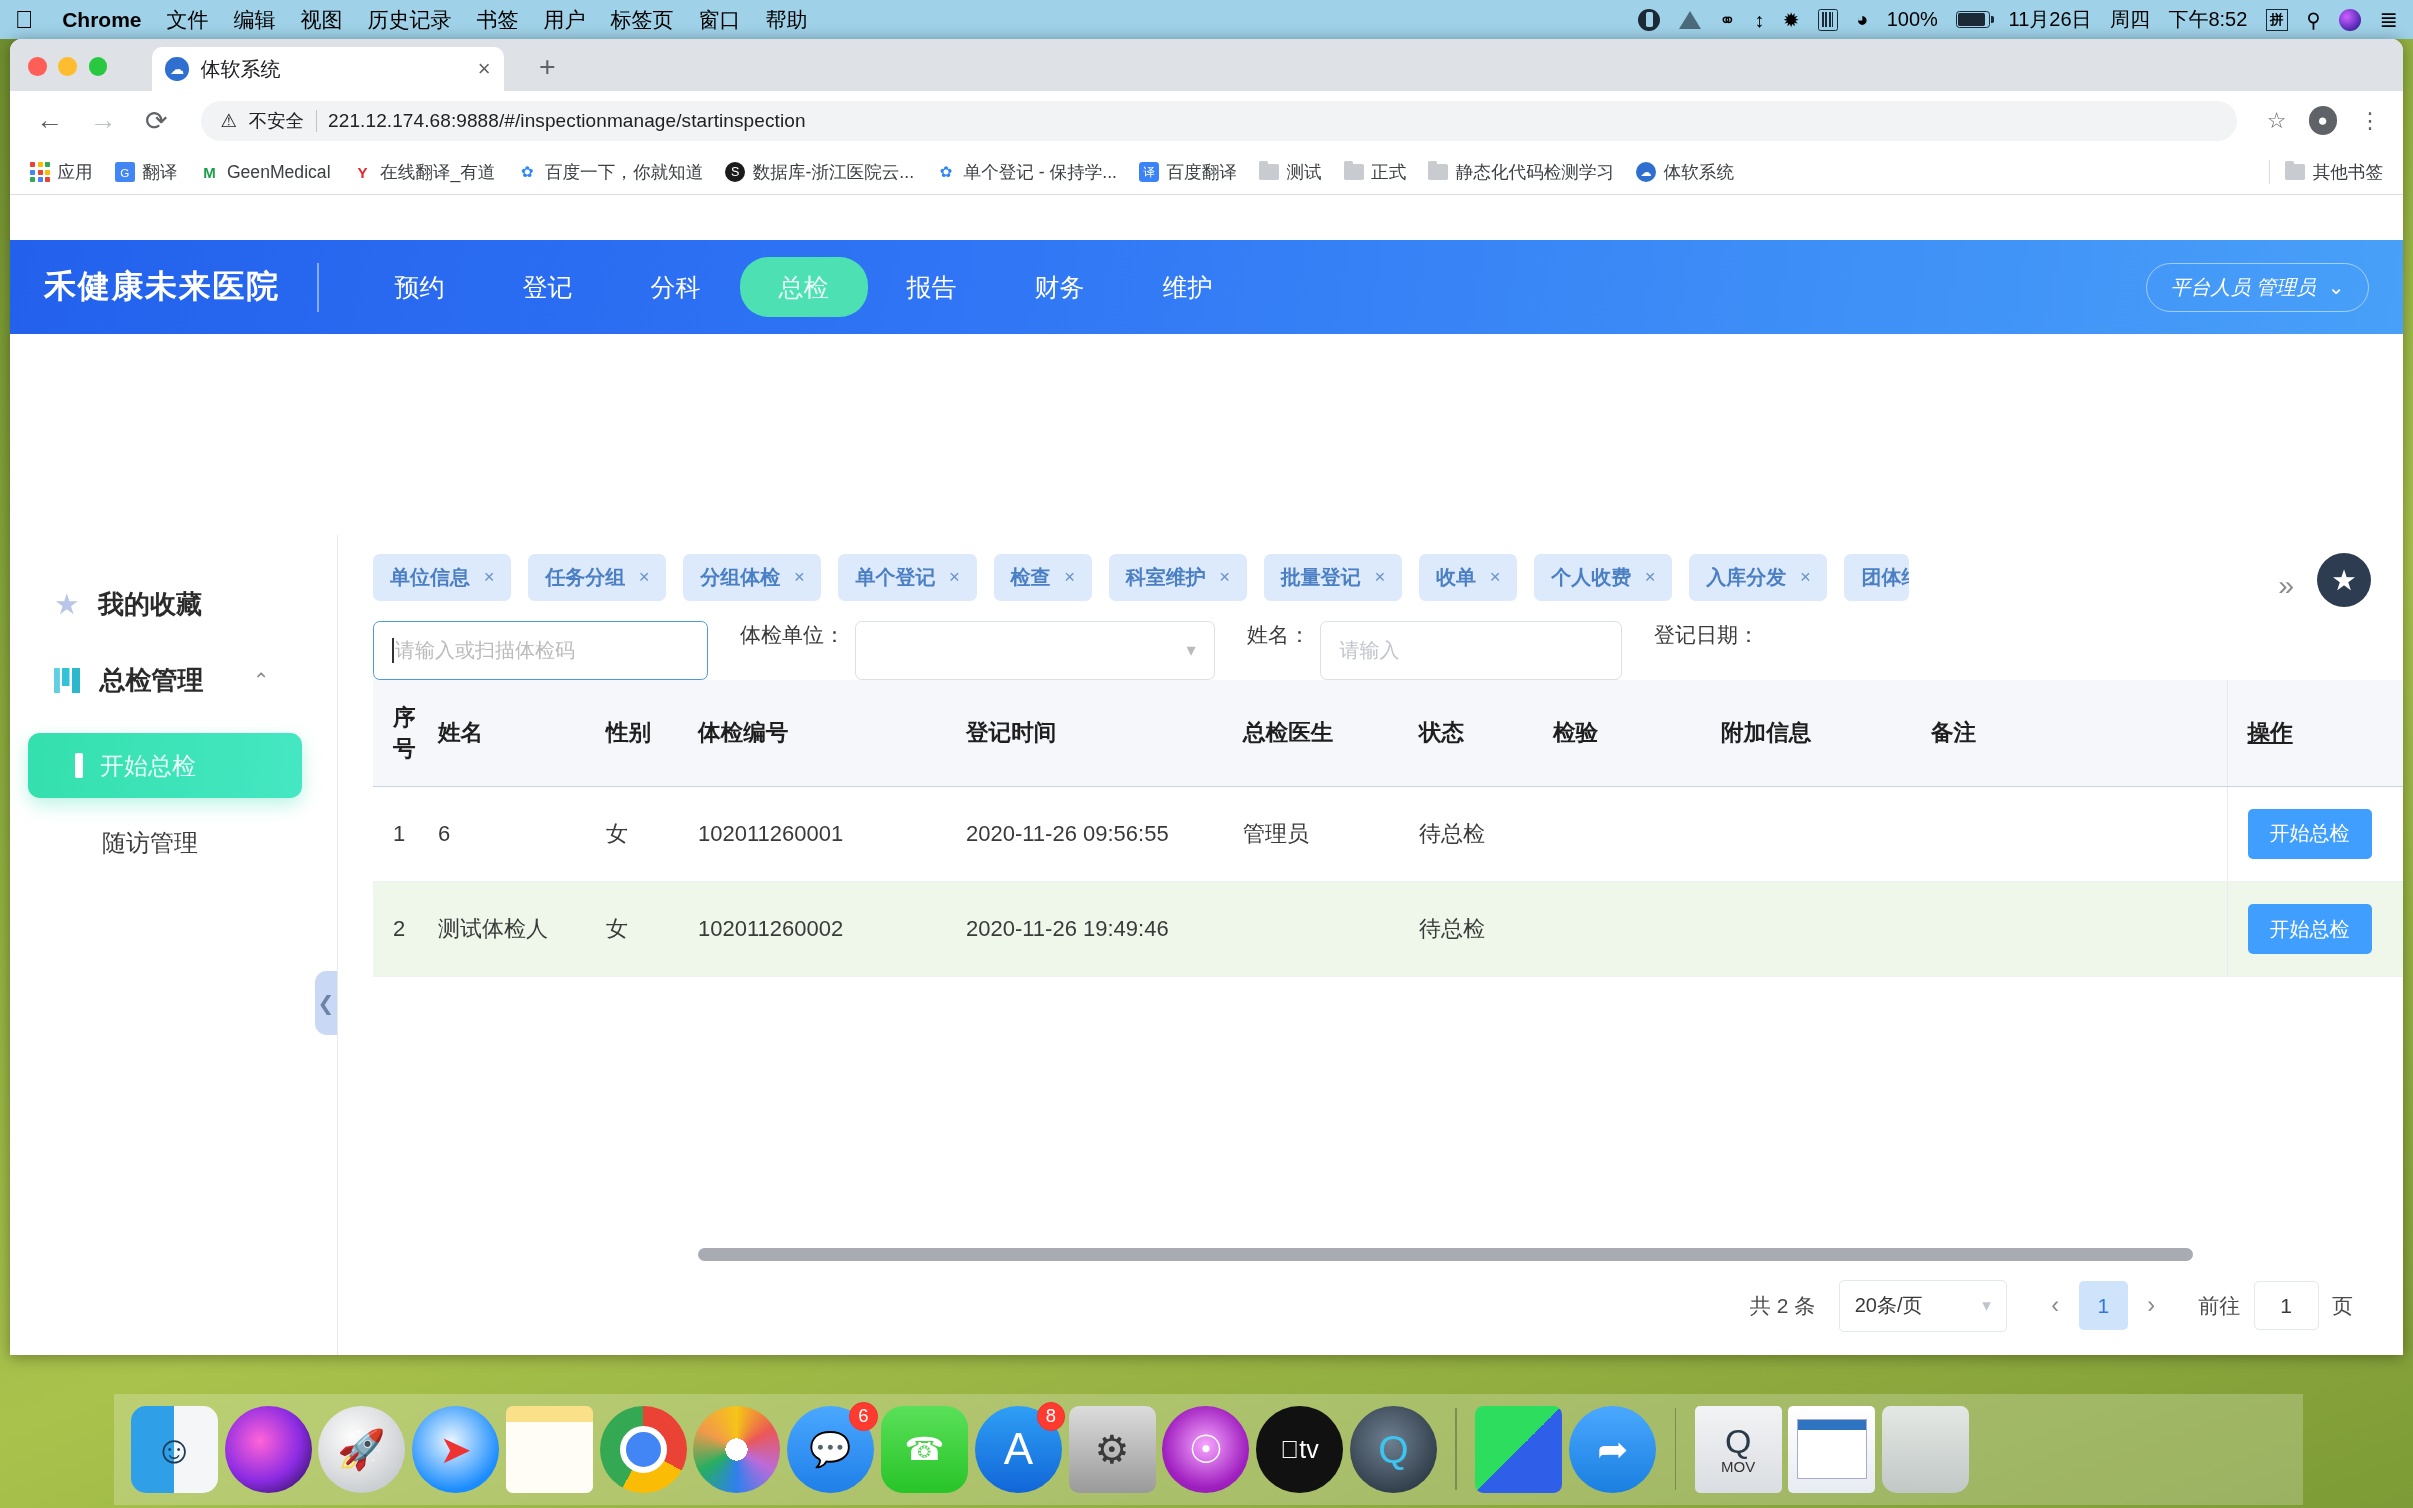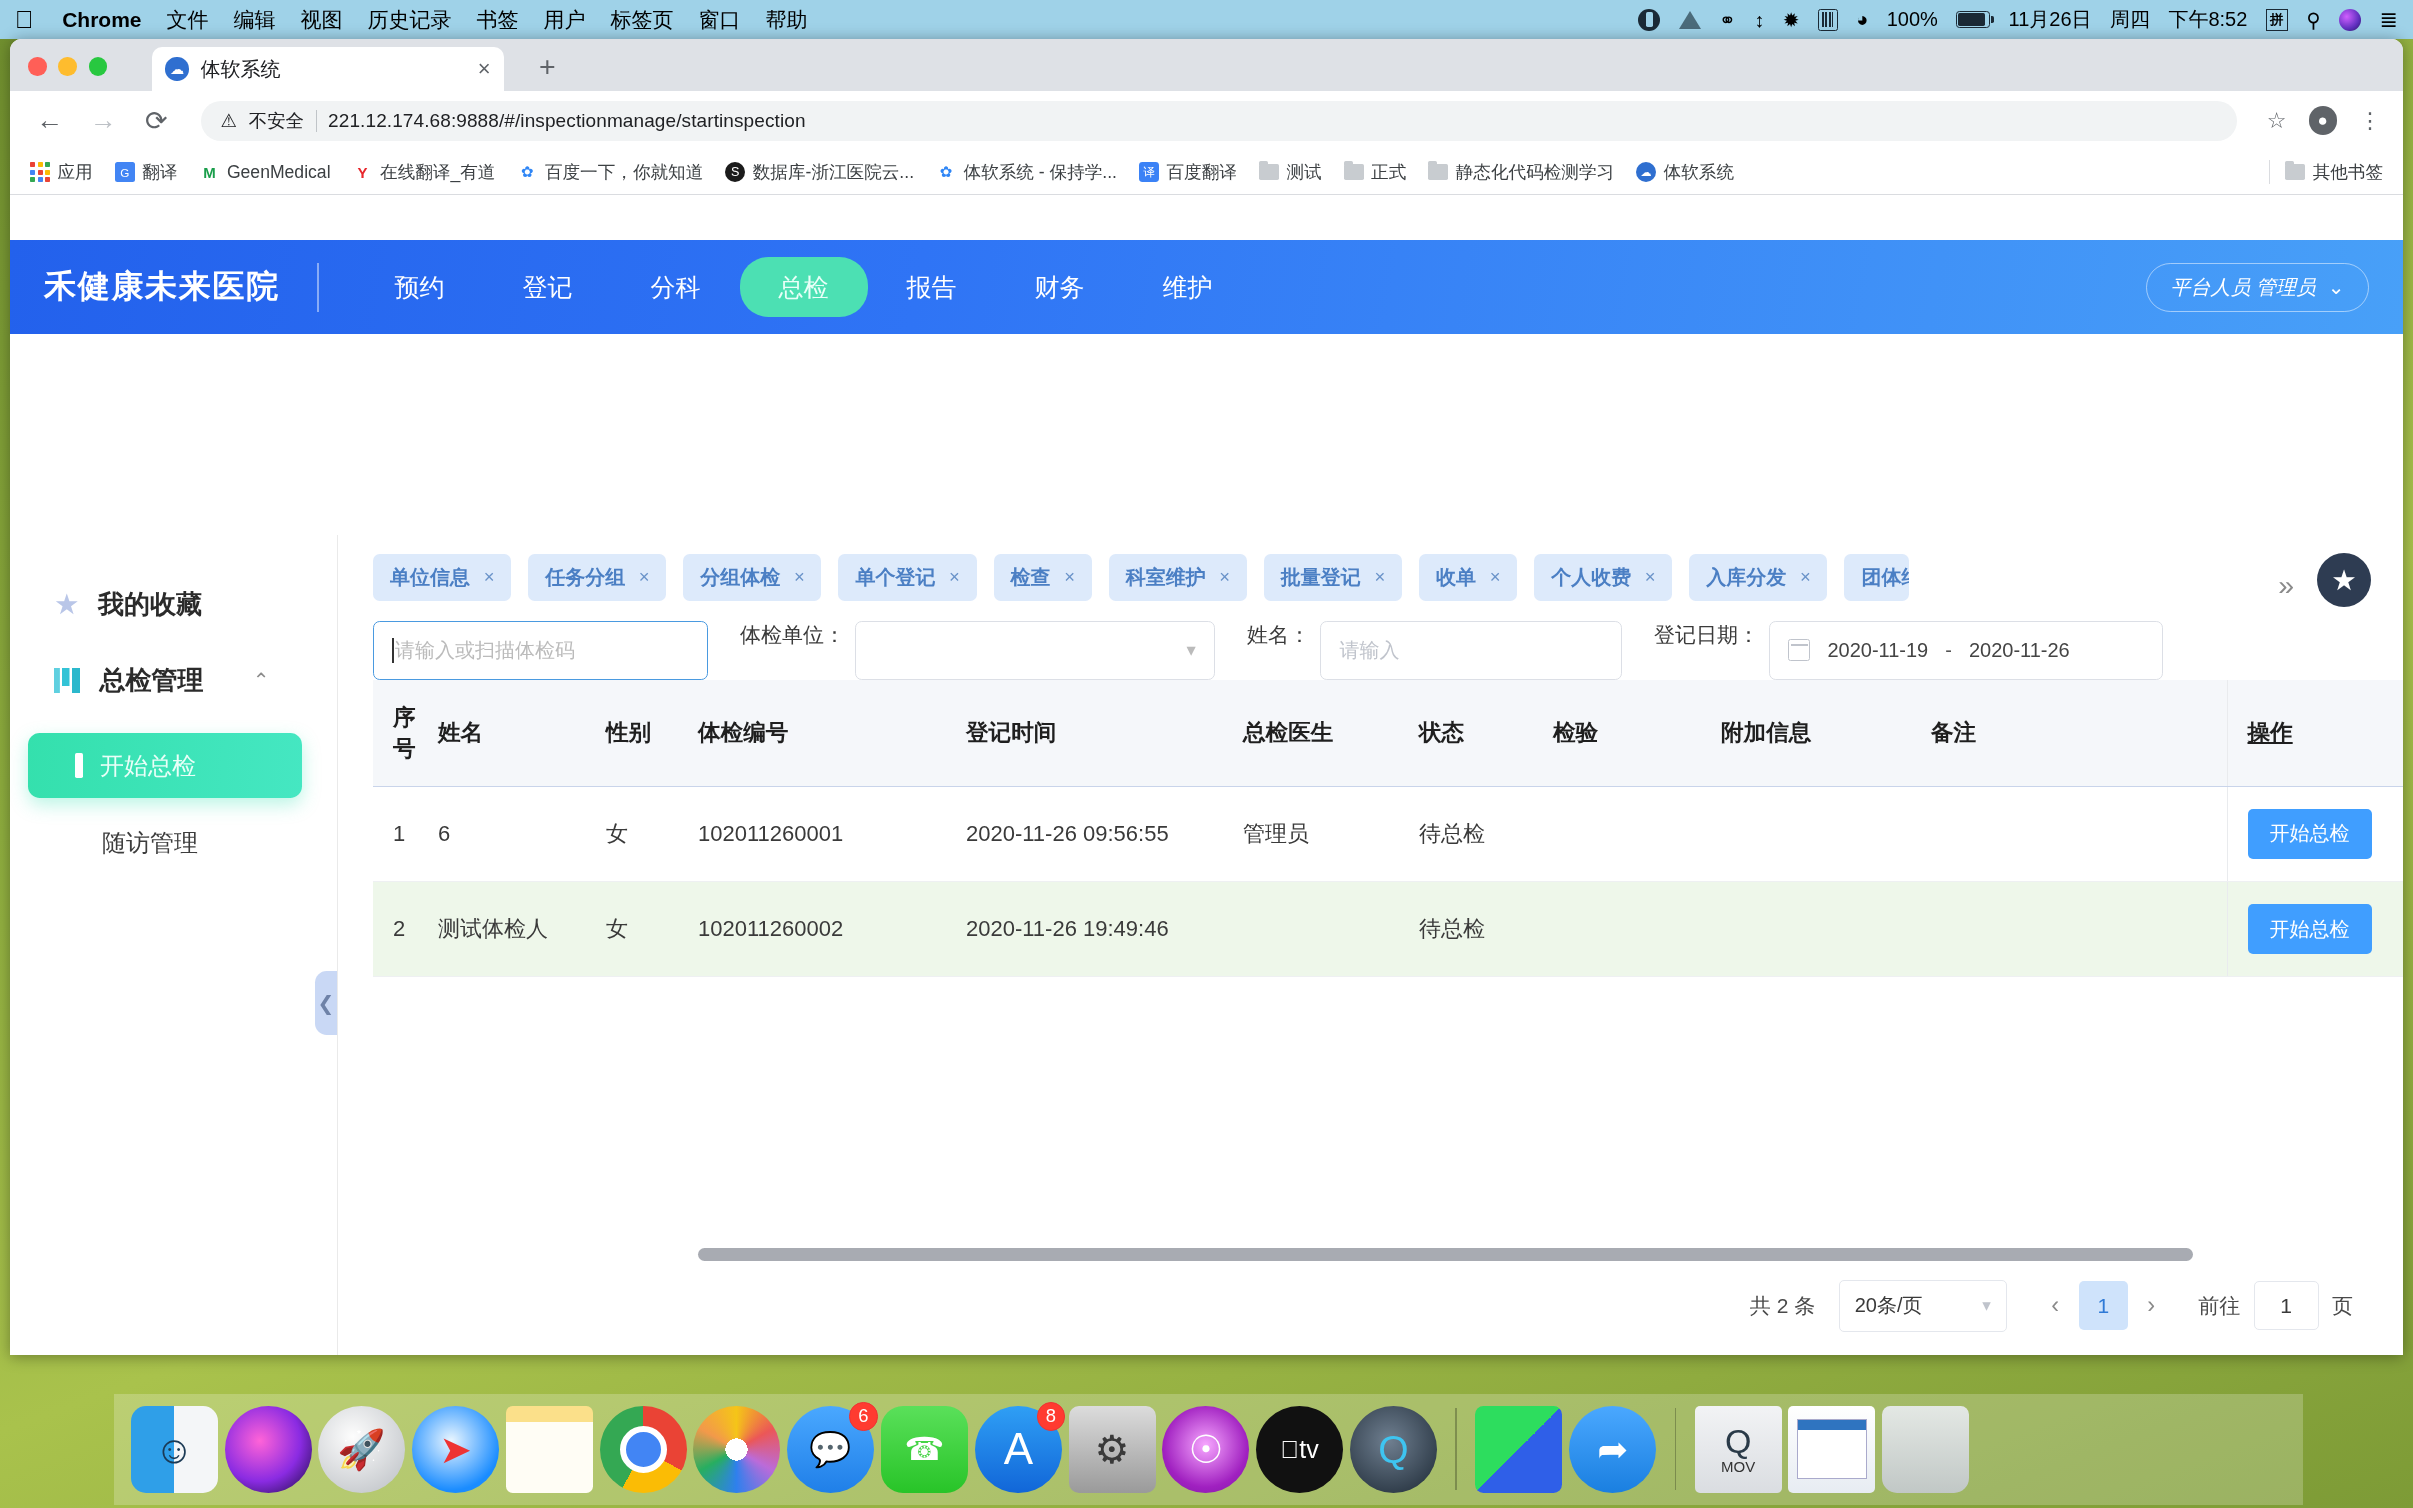--- a/index.html
+++ b/index.html
@@ -455,21 +455,21 @@
     <div class="bm">
       <span class="bm-ico" style="color:#2f86f6">✿</span>
       <span>百度一下，你就知道</span>
     </div>
     <div class="bm">
       <span class="bm-ico" style="background:#1b1b1b;color:#fff;border-radius:50%;font-size:12.6px">S</span>
       <span>数据库-浙江医院云...</span>
     </div>
     <div class="bm">
       <span class="bm-ico" style="color:#2f86f6">✿</span>
-      <span>体软系统 - 保持学...</span>
+      <span>单个登记 - 保持学...</span>
     </div>
     <div class="bm">
       <span class="bm-ico" style="background:#3b82f6;color:#fff;font-size:11.7px;border-radius:3.4px">译</span>
       <span>百度翻译</span>
     </div>
     <div class="bm">
       <span class="bm-folder"></span>
       <span>测试</span>
     </div>
     <div class="bm">
@@ -591,26 +591,20 @@
           <span class="f-label">体检单位：</span>
           <div class="f-select">
             <span></span>
             <span class="dd">▾</span>
           </div>
           <span class="f-label">姓名：</span>
           <div class="f-text">
             <span>请输入</span>
           </div>
           <span class="f-label">登记日期：</span>
-          <div class="f-date">
-            <span class="cal-ico"></span>
-            <span>2020-11-19</span>
-            <span class="date-sep">-</span>
-            <span>2020-11-26</span>
-          </div>
         </div>
 
 
         <div class="tbl-wrap">
           <table>
             <thead>
               <tr>
                 <th class="c1">序号</th>
                 <th class="c2">姓名</th>
                 <th class="c3">性别</th>

